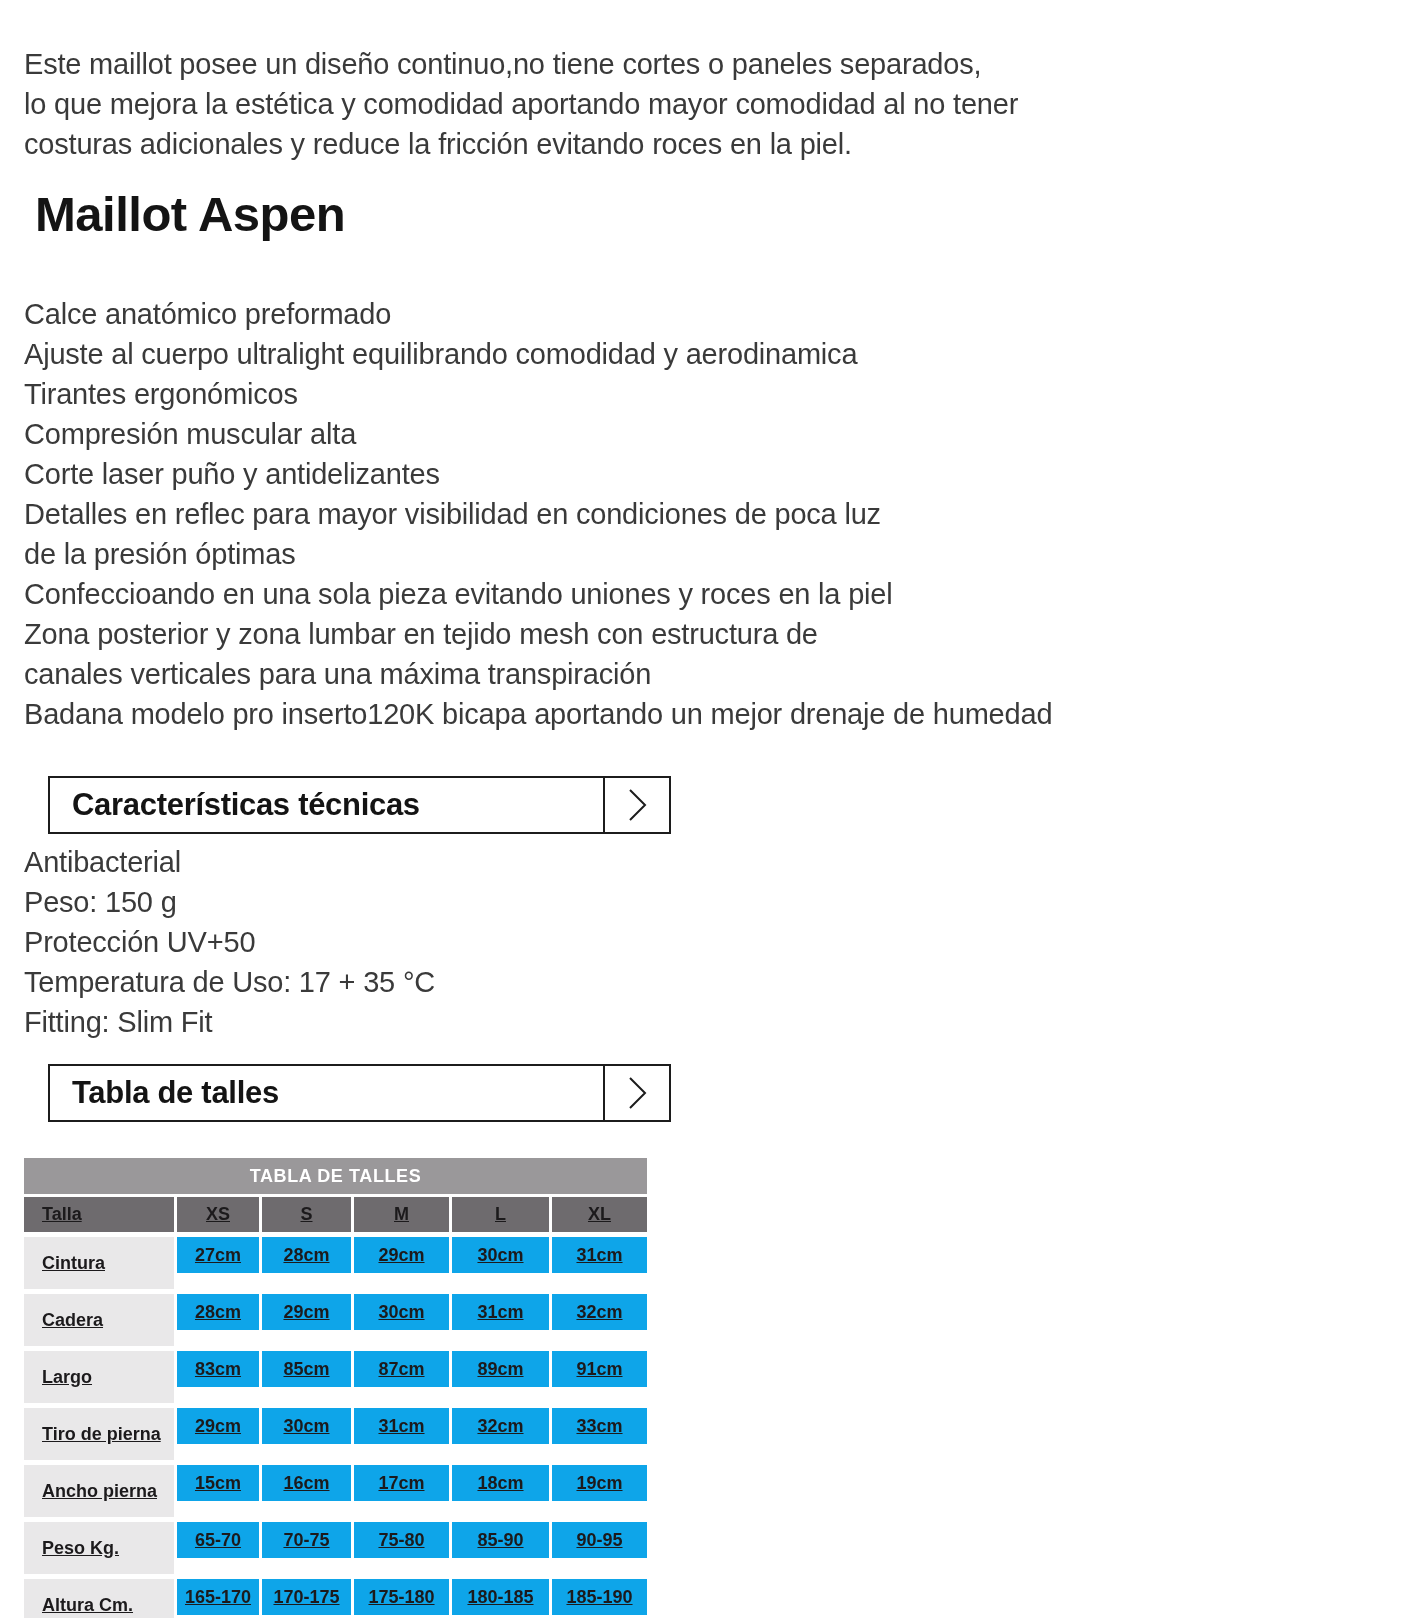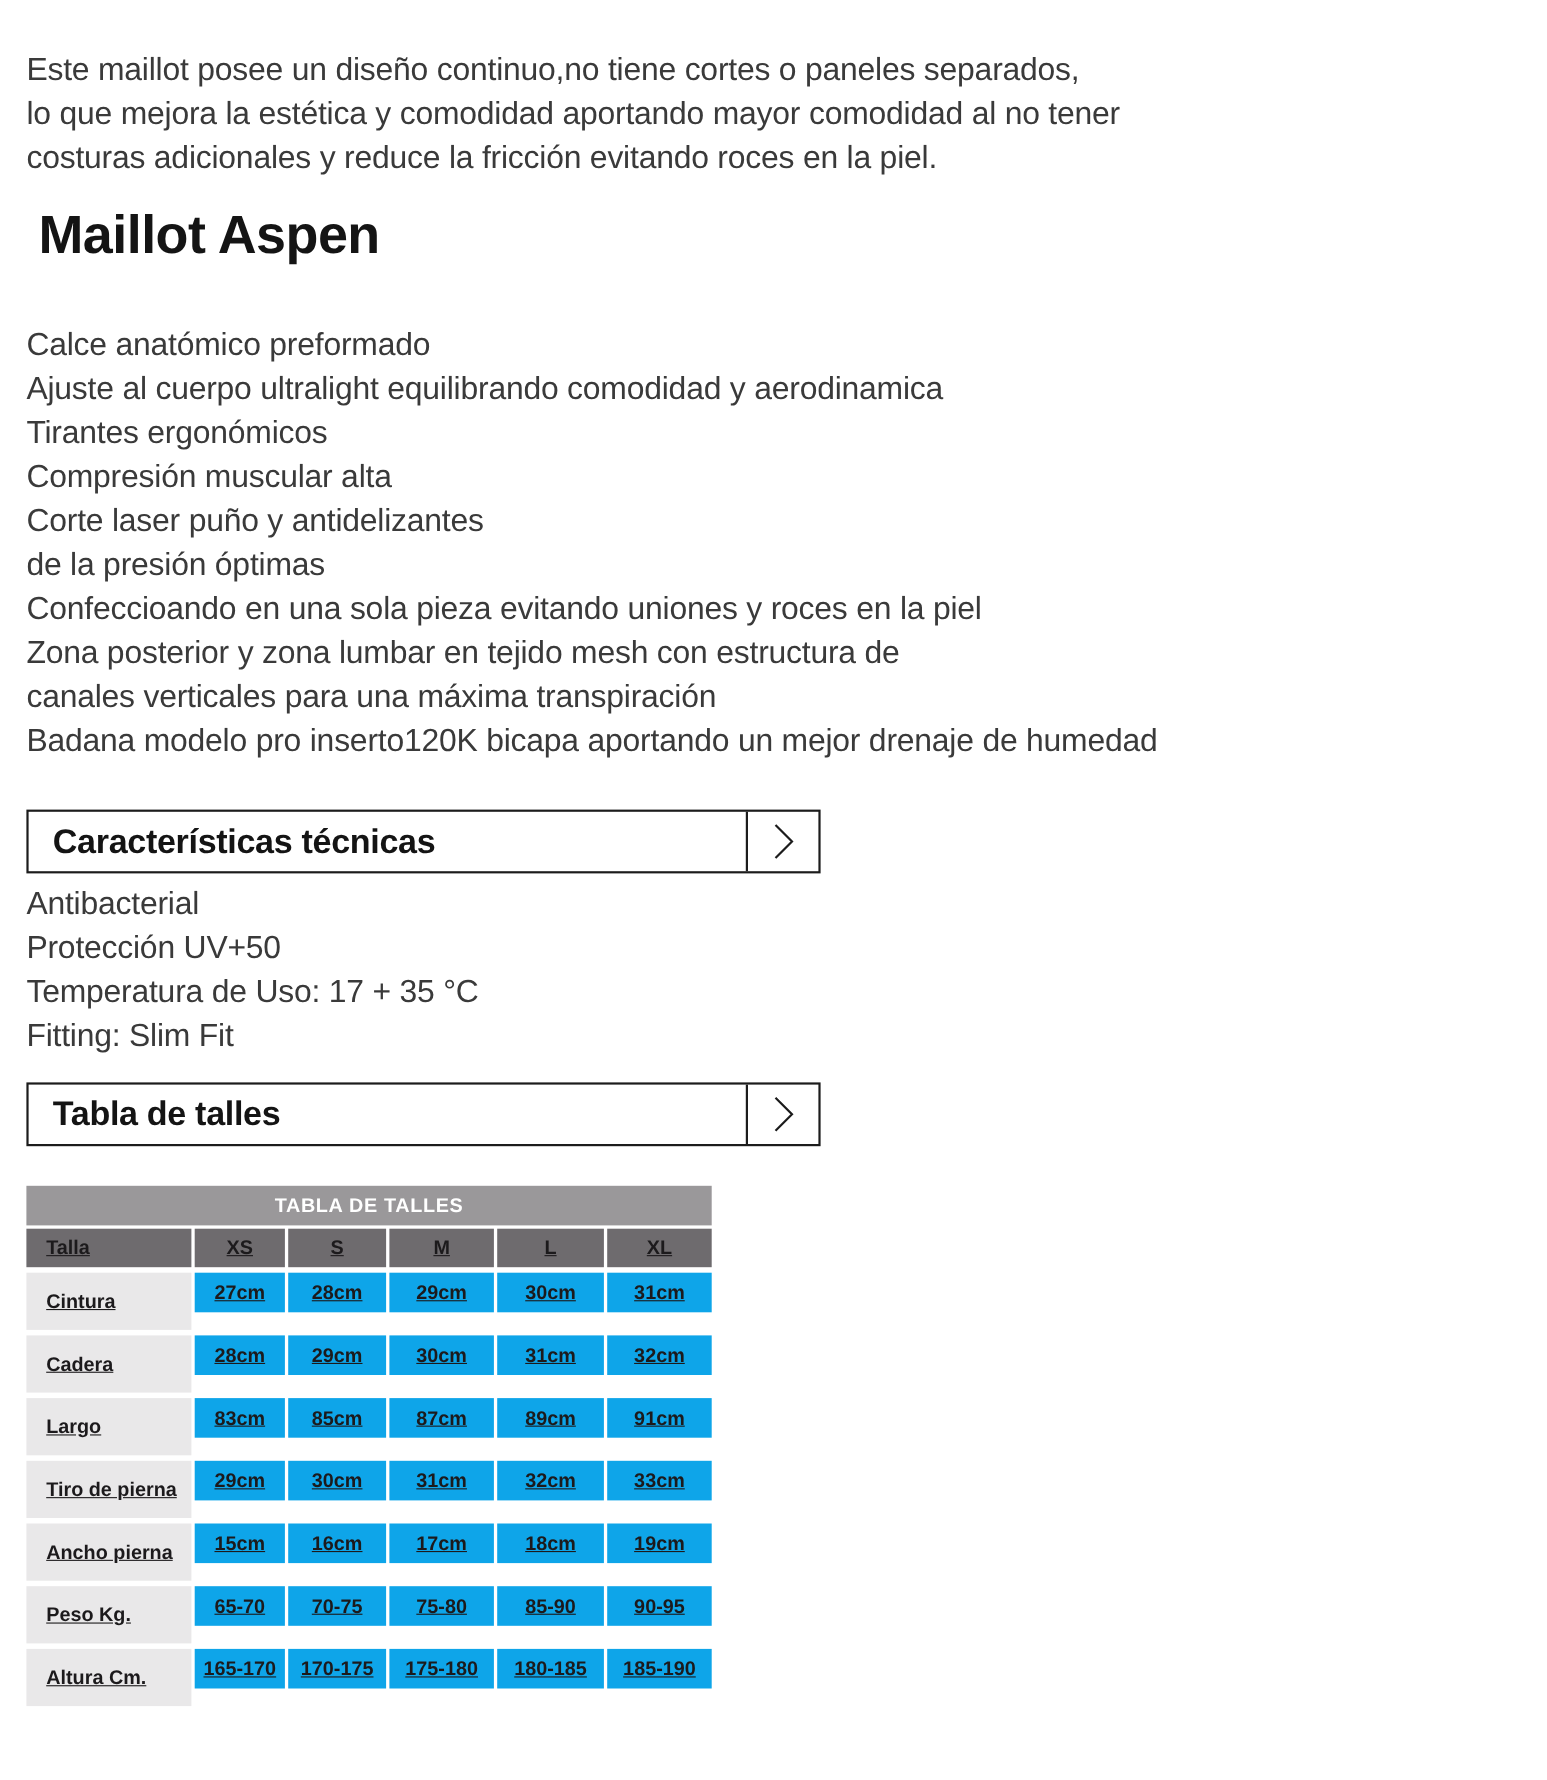--- a/index.html
+++ b/index.html
@@ -28,27 +28,28 @@
     font-size: 49px;
     line-height: 56px;
     font-weight: 700;
     color: #141414;
     letter-spacing: -0.5px;
   }
 
   .features { margin-top: 52px; }
 
   .accordion-btn {
-    width: 722px;
+    width: 623px;
     height: 58px;
     border: 2px solid #1c1c1c;
     display: flex;
     align-items: stretch;
     background: #ffffff;
     cursor: pointer;
+    margin-left: 24px;
   }
   .accordion-btn.first { margin-top: 42px; }
   .accordion-btn.second { margin-top: 22px; }
   .btn-label {
     flex: 1;
     display: flex;
     align-items: center;
     padding-left: 22px;
     font-size: 31px;
     font-weight: 700;
@@ -111,38 +112,40 @@
   </div>
 
   <h1 class="page-title">Maillot Aspen</h1>
 
   <div class="features">
     <p>Calce anatómico preformado</p>
     <p>Ajuste al cuerpo ultralight equilibrando comodidad y aerodinamica</p>
     <p>Tirantes ergonómicos</p>
     <p>Compresión muscular alta</p>
     <p>Corte laser puño y antidelizantes</p>
+    <p>Detalles en reflec para mayor visibilidad en condiciones de poca luz</p>
     <p>de la presión óptimas</p>
     <p>Confeccioando en una sola pieza evitando uniones y roces en la piel</p>
     <p>Zona posterior y zona lumbar en tejido mesh con estructura de</p>
     <p>canales verticales para una máxima transpiración</p>
     <p>Badana modelo pro inserto120K bicapa aportando un mejor drenaje de humedad</p>
   </div>
 
   <div class="accordion-btn first">
     <span class="btn-label">Características técnicas</span>
     <span class="btn-chevron">
       <svg width="30" height="42" viewBox="0 0 30 42">
           <path d="M8 6 L23 21 L8 36" fill="none" stroke="#1c1c1c" stroke-width="2"></path>
         </svg>
     </span>
   </div>
 
   <div class="specs">
     <p>Antibacterial</p>
+    <p>Peso: 150 g</p>
     <p>Protección UV+50</p>
     <p>Temperatura de Uso: 17 + 35 °C</p>
     <p>Fitting: Slim Fit</p>
   </div>
 
   <div class="accordion-btn second">
     <span class="btn-label">Tabla de talles</span>
     <span class="btn-chevron">
       <svg width="30" height="42" viewBox="0 0 30 42">
           <path d="M8 6 L23 21 L8 36" fill="none" stroke="#1c1c1c" stroke-width="2"></path>

